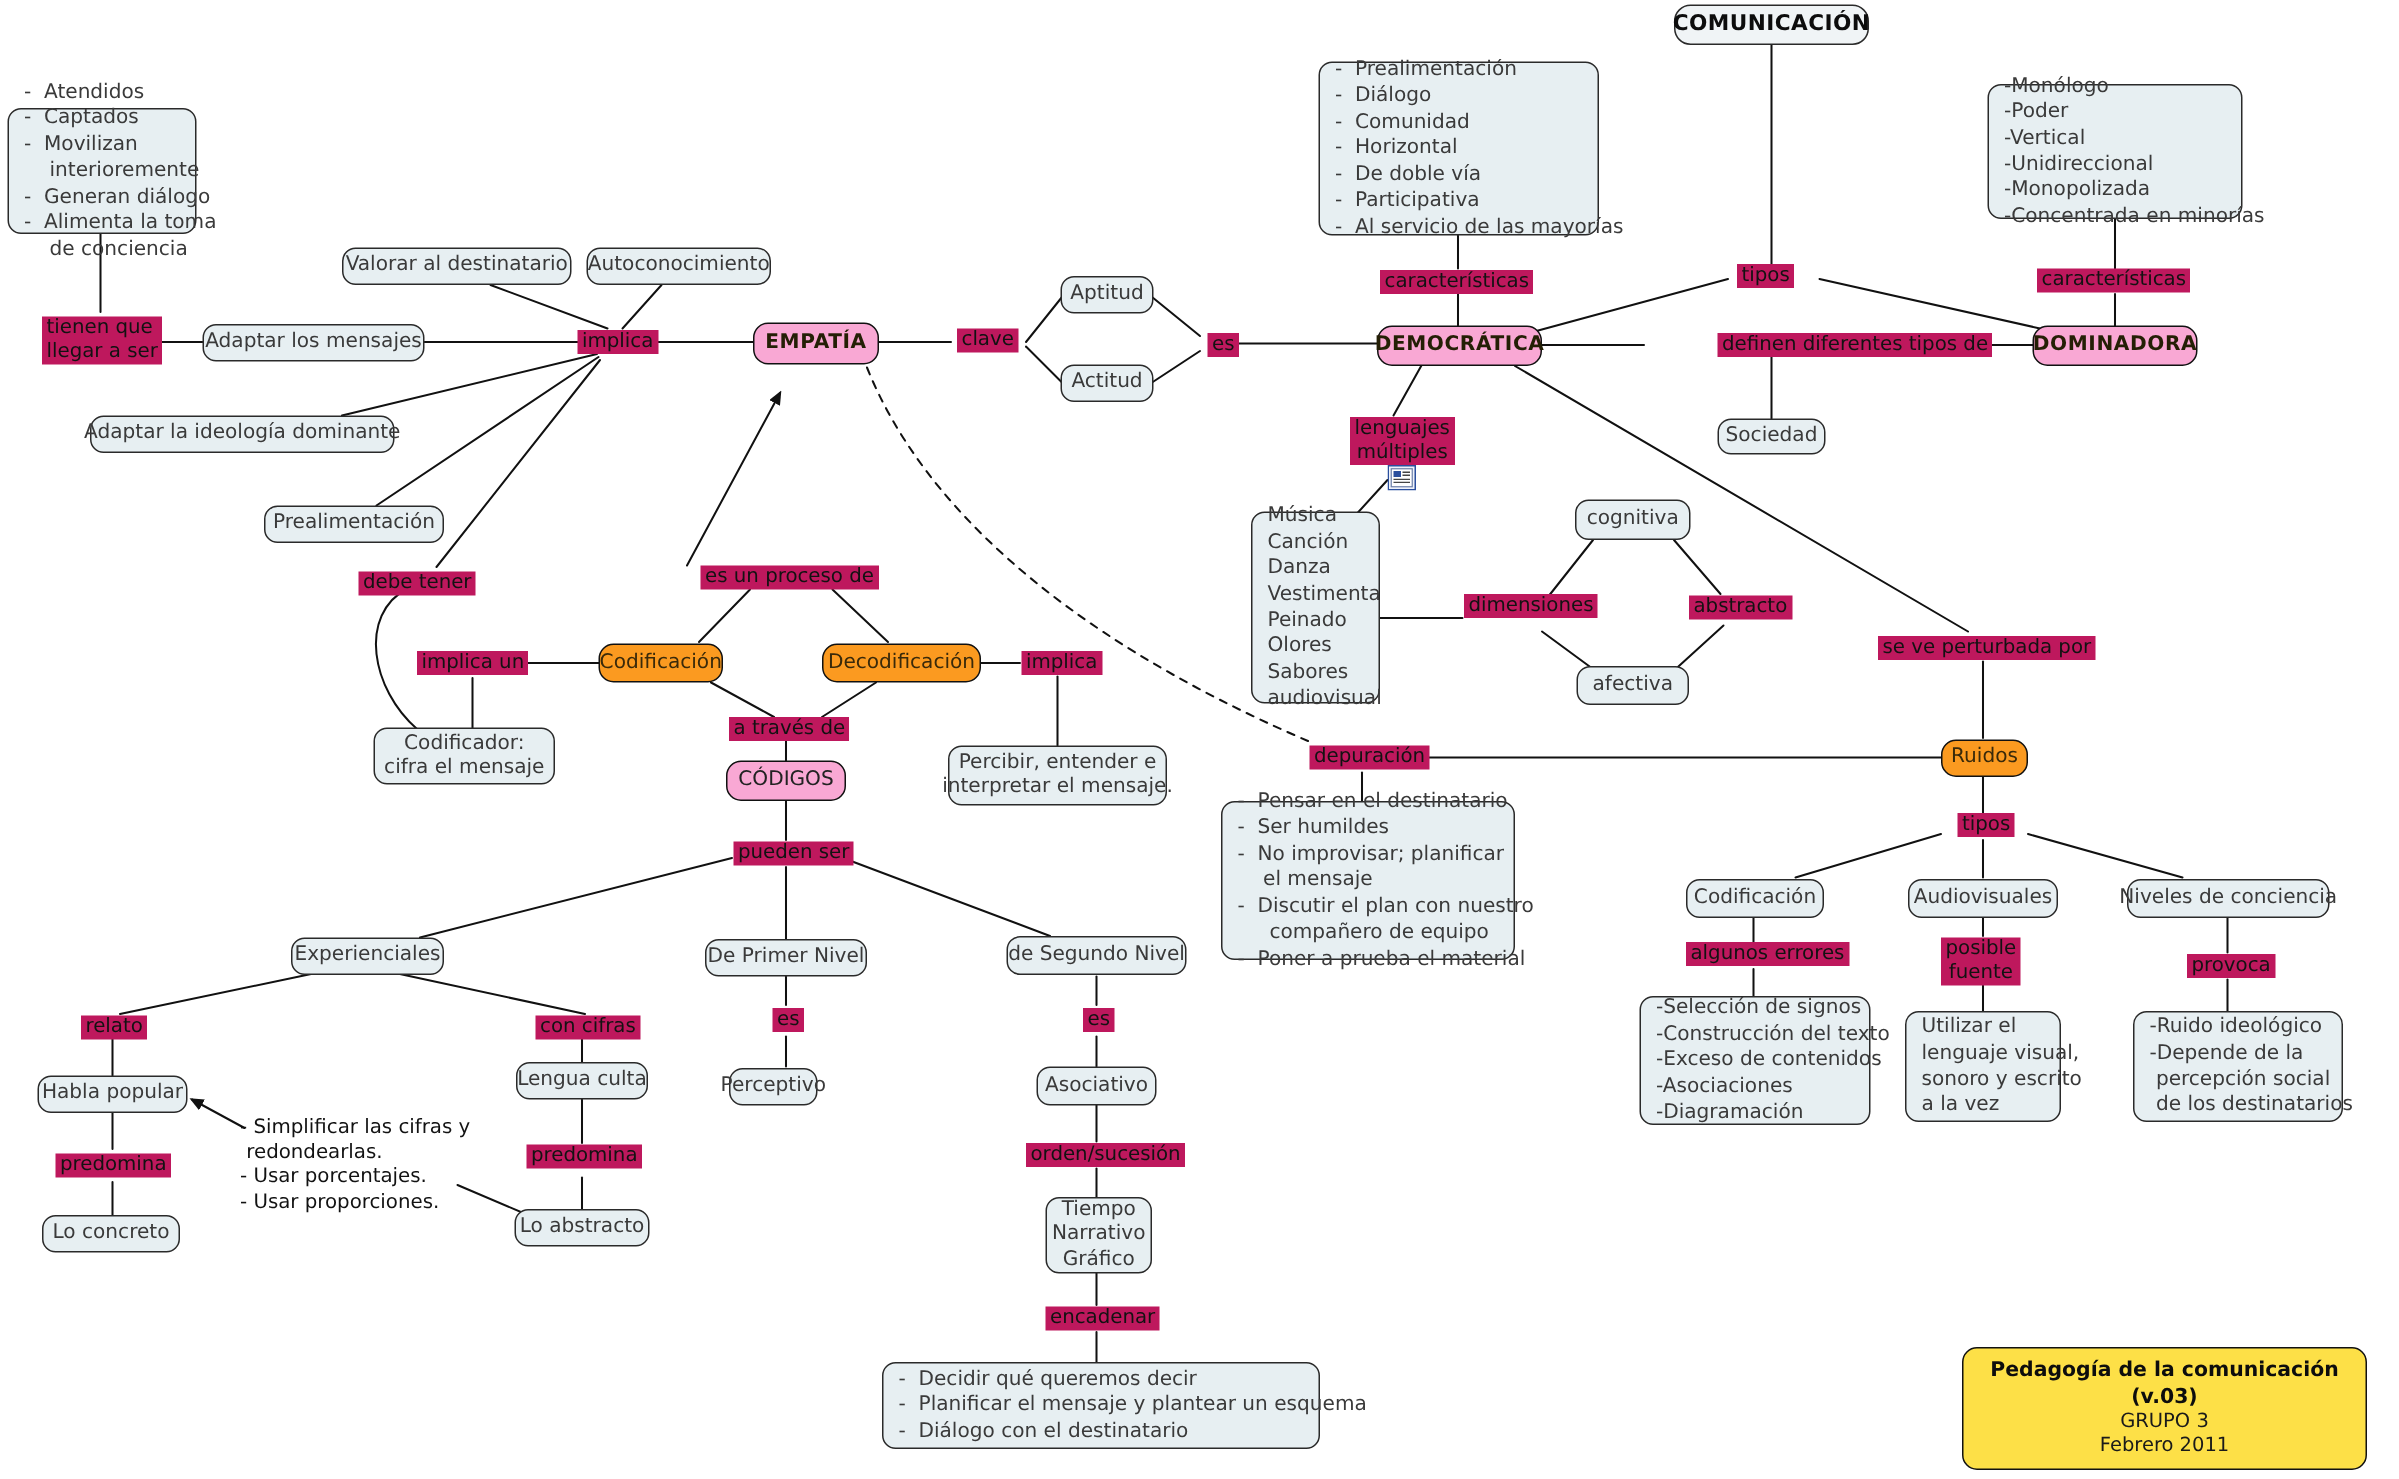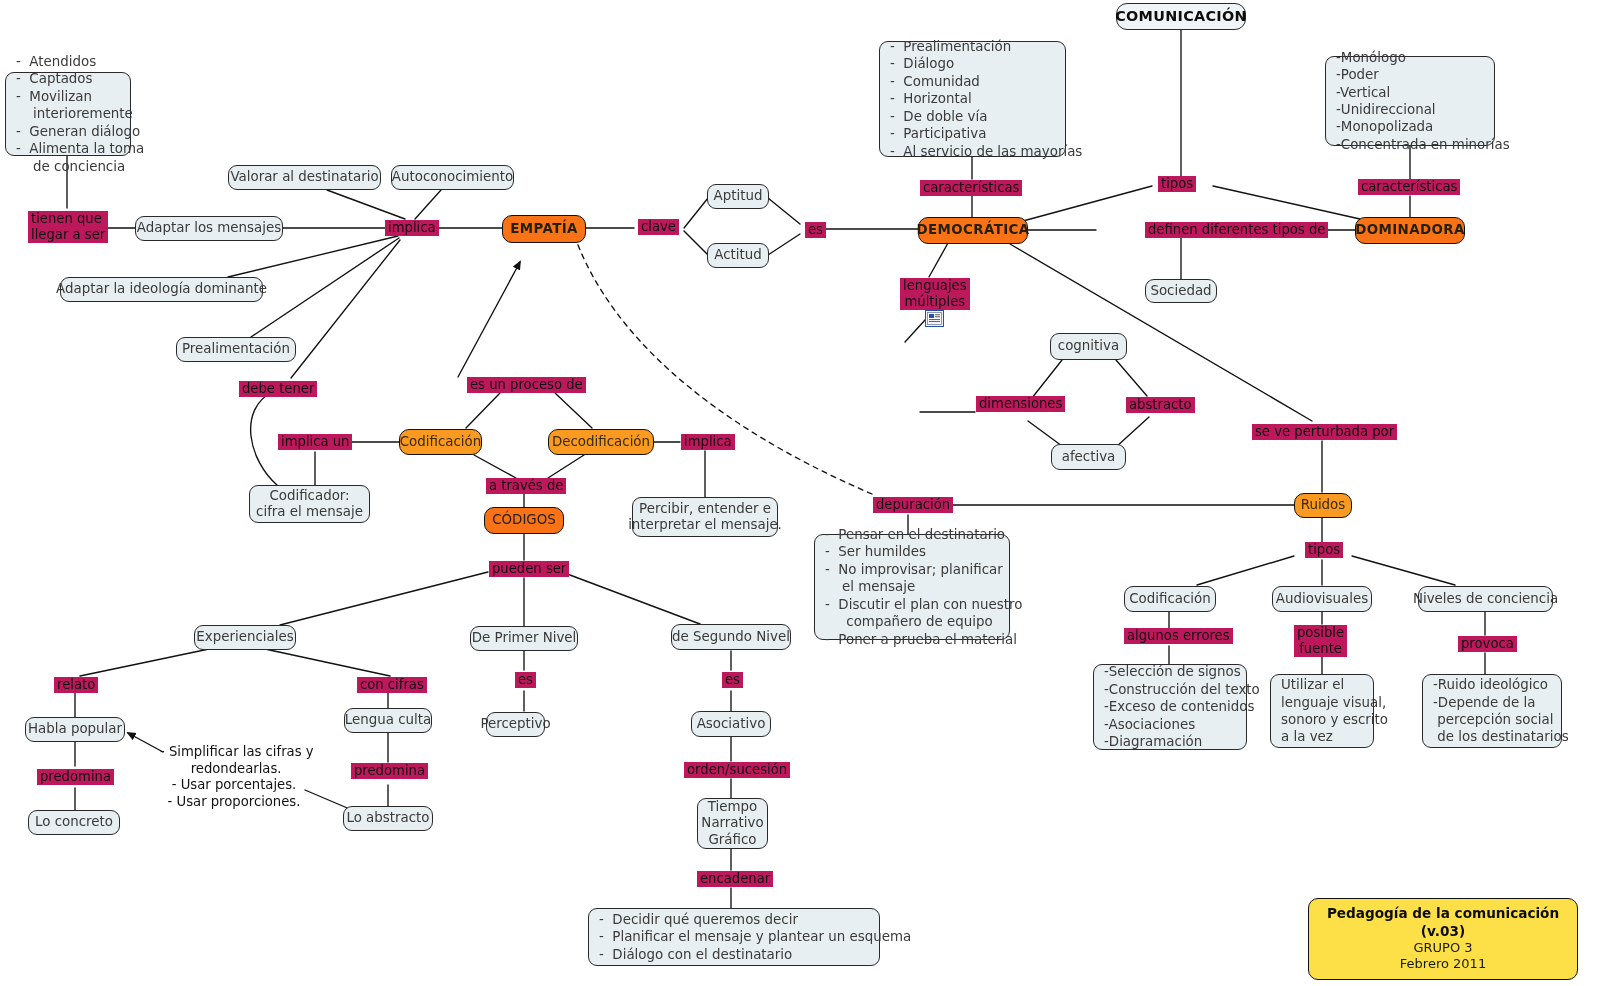--- a/index.html
+++ b/index.html
@@ -40,21 +40,21 @@
     white-space:pre;
     z-index:3;
   }
   .node.list{
     justify-content:flex-start;
     text-align:left;
     padding:6px 10px;
     line-height:17.4px;
   }
   .node.green{
-    background:#f97316;
+    background:#f9a8d4;
     color:#241f05;
     font-weight:bold;
     border:1.5px solid #111;
     border-radius:10px;
     letter-spacing:.4px;
   }
   .node.green.plain{font-weight:normal;letter-spacing:0;color:#222;}
   .node.orange{
     background:#fb9a20;
     color:#3a2a0a;
@@ -79,21 +79,20 @@
     white-space:pre;
     background:#be185d;
     padding:0 3px;
     z-index:4;
   }
   .annot{
     position:absolute;
     font-size:13.2px;
     line-height:16.5px;
     color:#121212;
-    text-align:center;
     white-space:pre;
     z-index:4;
   }
   .footer-box{
     position:absolute;
     box-sizing:border-box;
     border:1.3px solid #111;
     border-radius:10px;
     background:#fde047;
     text-align:center;
@@ -338,20 +337,28 @@
   <div class="node" style="left:691px;top:711px;width:80px;height:26px;">Asociativo</div>
 
   <div class="node" style="left:697px;top:798px;width:71px;height:51px;">Tiempo
 Narrativo
 Gráfico</div>
 
   <div class="node list" style="left:588px;top:908px;width:292px;height:58px;">-  Decidir qué queremos decir
 -  Planificar el mensaje y plantear un esquema
 -  Diálogo con el destinatario</div>
 
+  <div class="node list" style="left:834px;top:341px;width:86px;height:128px;">Música
+Canción
+Danza
+Vestimenta
+Peinado
+Olores
+Sabores
+audiovisual</div>
 
   <div class="node" style="left:1050px;top:333px;width:77px;height:27px;">cognitiva</div>
 
   <div class="node" style="left:1051px;top:444px;width:75px;height:26px;">afectiva</div>
 
   <div class="node list" style="left:814px;top:534px;width:196px;height:106px;">-  Pensar en el destinatario
 -  Ser humildes
 -  No improvisar; planificar
     el mensaje
 -  Discutir el plan con nuestro

